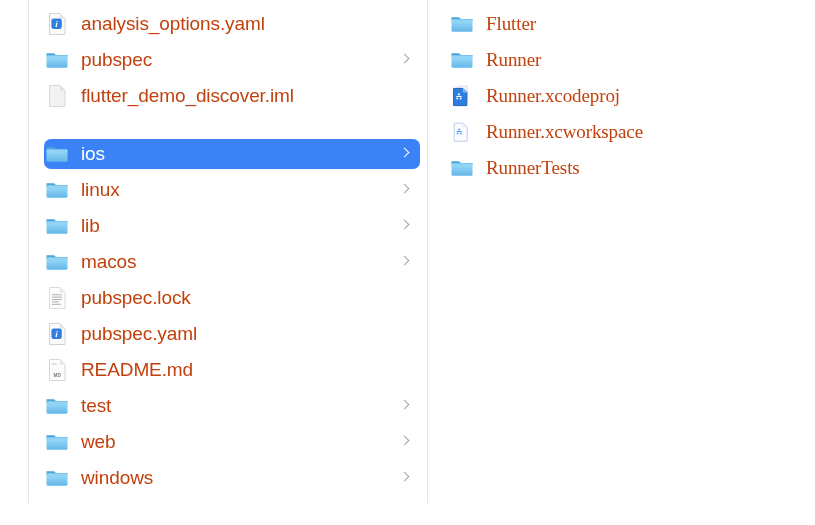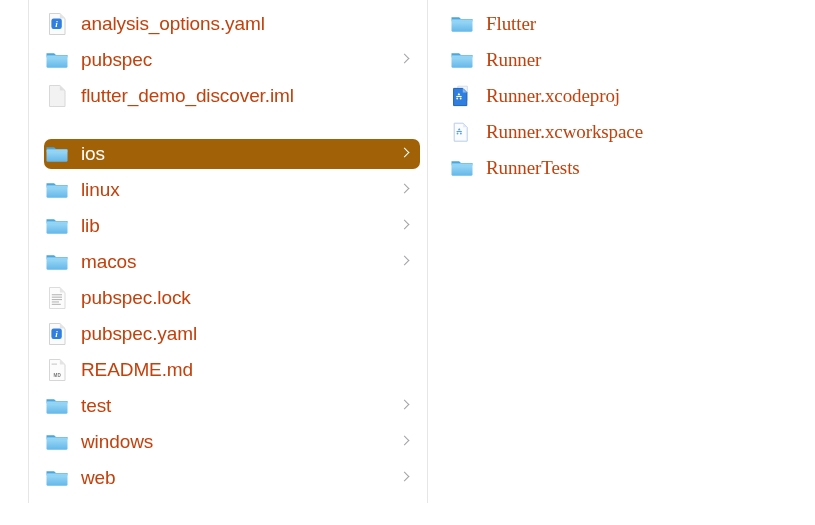--- a/index.html
+++ b/index.html
@@ -52,21 +52,21 @@
     align-items: center;
     height: 30px;
     margin-bottom: 6px;
     padding: 0 8px 0 1px;
     border-radius: 7px;
     box-sizing: border-box;
     cursor: default;
   }
   .col-2 .row { padding-left: 0; font-family: Liberation Serif, serif; }
   .row.selected {
-    background: #a16207;
+    background: #3b82f6;
     margin-top: 28px;
   }
 
   .row-label {
     font-size: 19px;
     line-height: 22px;
     color: #c2410c;
     letter-spacing: -0.1px;
     white-space: nowrap;
     flex: 1 1 auto;
@@ -276,48 +276,48 @@
             <rect x="1.5" y="8.6" width="21" height="2.4" fill="#8fd2f4" opacity="0.55"></rect>
           </svg>
         </span>
         <span class="row-label">test</span>
         <span class="chev"></span>
       </div>
       <div class="row">
         <span class="icon">
           <svg viewBox="0 0 24 26">
             <defs>
+              <linearGradient id="fg7" x1="0" y1="0" x2="0" y2="1">
+                <stop offset="0" stop-color="#9fdcf7"></stop>
+                <stop offset="1" stop-color="#63b7ea"></stop>
+              </linearGradient>
+            </defs>
+            <path d="M1.5 6.2h7.6l1.9 1.9h11.5v1.6H1.5z" fill="#4aa6de"></path>
+            <rect x="1.5" y="8.6" width="21" height="12.2" rx="1.4" fill="url(#fg7)"></rect>
+            <rect x="1.5" y="8.6" width="21" height="2.4" fill="#8fd2f4" opacity="0.55"></rect>
+          </svg>
+        </span>
+        <span class="row-label">web</span>
+        <span class="chev"></span>
+      </div>
+      <div class="row">
+        <span class="icon">
+          <svg viewBox="0 0 24 26">
+            <defs>
               <linearGradient id="fg8" x1="0" y1="0" x2="0" y2="1">
                 <stop offset="0" stop-color="#9fdcf7"></stop>
                 <stop offset="1" stop-color="#63b7ea"></stop>
               </linearGradient>
             </defs>
             <path d="M1.5 6.2h7.6l1.9 1.9h11.5v1.6H1.5z" fill="#4aa6de"></path>
             <rect x="1.5" y="8.6" width="21" height="12.2" rx="1.4" fill="url(#fg8)"></rect>
             <rect x="1.5" y="8.6" width="21" height="2.4" fill="#8fd2f4" opacity="0.55"></rect>
           </svg>
         </span>
         <span class="row-label">windows</span>
-        <span class="chev"></span>
-      </div>
-      <div class="row">
-        <span class="icon">
-          <svg viewBox="0 0 24 26">
-            <defs>
-              <linearGradient id="fg7" x1="0" y1="0" x2="0" y2="1">
-                <stop offset="0" stop-color="#9fdcf7"></stop>
-                <stop offset="1" stop-color="#63b7ea"></stop>
-              </linearGradient>
-            </defs>
-            <path d="M1.5 6.2h7.6l1.9 1.9h11.5v1.6H1.5z" fill="#4aa6de"></path>
-            <rect x="1.5" y="8.6" width="21" height="12.2" rx="1.4" fill="url(#fg7)"></rect>
-            <rect x="1.5" y="8.6" width="21" height="2.4" fill="#8fd2f4" opacity="0.55"></rect>
-          </svg>
-        </span>
-        <span class="row-label">web</span>
         <span class="chev"></span>
       </div>
     </div>
   <div class="col col-2" id="col-1">
       <div class="row">
         <span class="icon">
           <svg viewBox="0 0 24 26">
             <defs>
               <linearGradient id="fg9" x1="0" y1="0" x2="0" y2="1">
                 <stop offset="0" stop-color="#9fdcf7"></stop>

